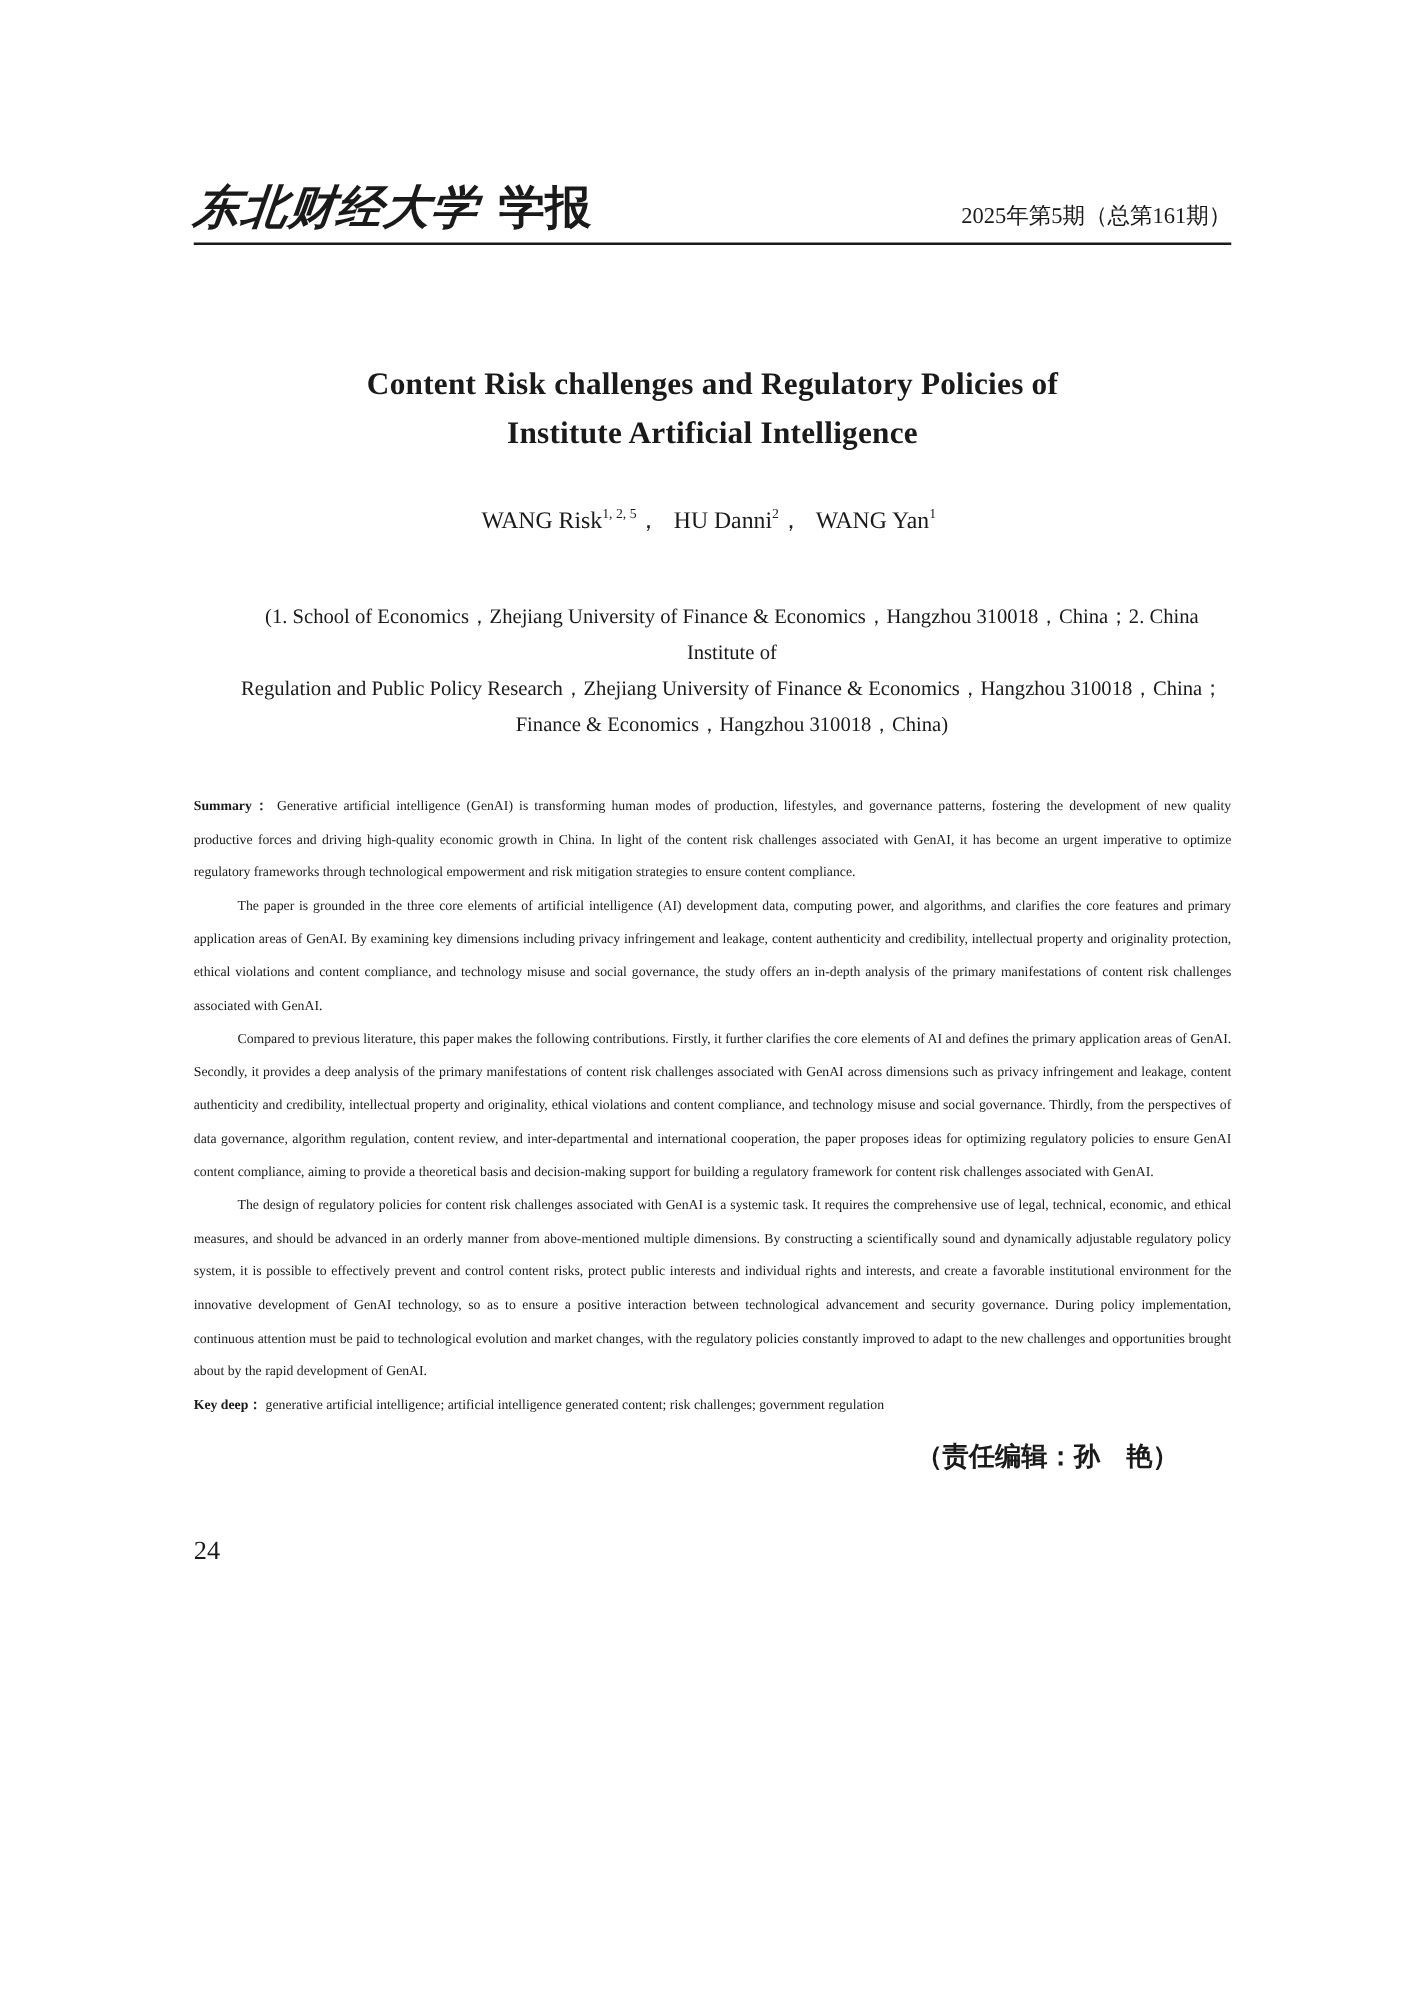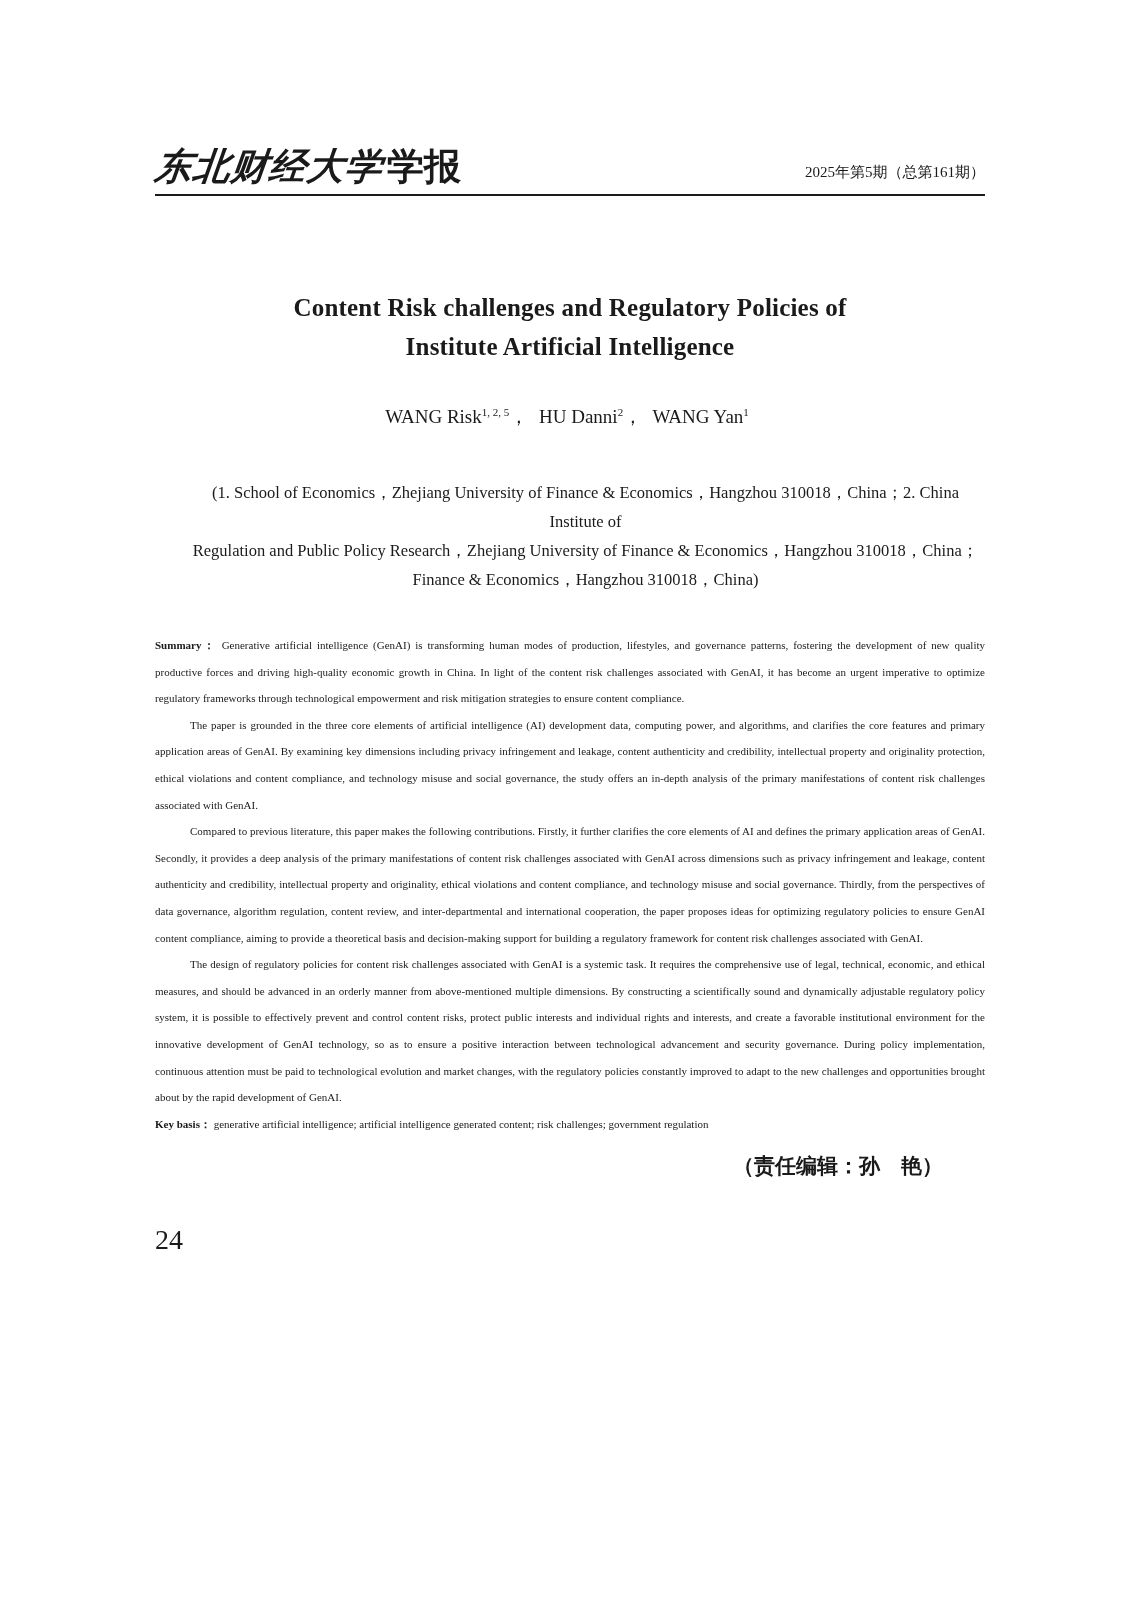--- a/index.html
+++ b/index.html
@@ -32,26 +32,26 @@
     white-space: nowrap;
   }
   .logo-calli {
     display: inline-block;
     font-style: italic;
     transform: skewX(-6deg);
     letter-spacing: 1px;
   }
   .logo-suffix {
     display: inline-block;
-    margin-left: 4px;
+    margin-left: 16px;
     font-style: normal;
     text-align: right;
   }
   .issue {
-    font-size: 15px;
+    font-size: 18px;
     line-height: 26px;
     padding-bottom: 3px;
     white-space: nowrap;
   }
   
   .title {
     margin: 92px 0 0 0;
     text-align: center;
     font-size: 25px;
     line-height: 39px;
@@ -91,21 +91,21 @@
     margin-top: 14px;
     padding-right: 42px;
     text-align: right;
     font-family: Liberation Sans, sans-serif;
     font-weight: bold;
     font-size: 21px;
     line-height: 30px;
   }
   .page-number {
     margin-top: 46px;
-    font-size: 28px;
+    font-size: 21px;
     line-height: 26px;
   }
 </style>
 </head>
 <body>
 
 <div class="page">
   <div class="content">
 
     <header class="masthead">
@@ -130,21 +130,21 @@
       <div class="aff-line">(1. School of Economics，Zhejiang University of Finance &amp; Economics，Hangzhou 310018，China；2. China Institute of</div>
       <div class="aff-line">Regulation and Public Policy Research，Zhejiang University of Finance &amp; Economics，Hangzhou 310018，China；</div>
       <div class="aff-line">Finance &amp; Economics，Hangzhou 310018，China)</div>
     </div>
 
     <section class="abstract">
       <p class="para"><strong class="plabel">Summary：</strong> <span>Generative artificial intelligence (GenAI) is transforming human modes of production, lifestyles, and governance patterns, fostering the development of new quality productive forces and driving high-quality economic growth in China. In light of the content risk challenges associated with GenAI, it has become an urgent imperative to optimize regulatory frameworks through technological empowerment and risk mitigation strategies to ensure content compliance.</span></p>
       <p class="para indent">The paper is grounded in the three core elements of artificial intelligence (AI) development data, computing power, and algorithms, and clarifies the core features and primary application areas of GenAI. By examining key dimensions including privacy infringement and leakage, content authenticity and credibility, intellectual property and originality protection, ethical violations and content compliance, and technology misuse and social governance, the study offers an in-depth analysis of the primary manifestations of content risk challenges associated with GenAI.</p>
       <p class="para indent">Compared to previous literature, this paper makes the following contributions. Firstly, it further clarifies the core elements of AI and defines the primary application areas of GenAI. Secondly, it provides a deep analysis of the primary manifestations of content risk challenges associated with GenAI across dimensions such as privacy infringement and leakage, content authenticity and credibility, intellectual property and originality, ethical violations and content compliance, and technology misuse and social governance. Thirdly, from the perspectives of data governance, algorithm regulation, content review, and inter-departmental and international cooperation, the paper proposes ideas for optimizing regulatory policies to ensure GenAI content compliance, aiming to provide a theoretical basis and decision-making support for building a regulatory framework for content risk challenges associated with GenAI.</p>
       <p class="para indent">The design of regulatory policies for content risk challenges associated with GenAI is a systemic task. It requires the comprehensive use of legal, technical, economic, and ethical measures, and should be advanced in an orderly manner from above-mentioned multiple dimensions. By constructing a scientifically sound and dynamically adjustable regulatory policy system, it is possible to effectively prevent and control content risks, protect public interests and individual rights and interests, and create a favorable institutional environment for the innovative development of GenAI technology, so as to ensure a positive interaction between technological advancement and security governance. During policy implementation, continuous attention must be paid to technological evolution and market changes, with the regulatory policies constantly improved to adapt to the new challenges and opportunities brought about by the rapid development of GenAI.</p>
-      <p class="para"><strong class="plabel">Key basis：</strong> <span>generative artificial intelligence; artificial intelligence generated content; risk challenges; government regulation</span></p>
+      <p class="para"><strong class="plabel">Key deep：</strong> <span>generative artificial intelligence; artificial intelligence generated content; risk challenges; government regulation</span></p>
     </section>
 
     <div class="editor-note">（责任编辑：孙　艳）</div>
 
     <div class="page-number">24</div>
 
   </div>
 </div>
 
 </body></html>

